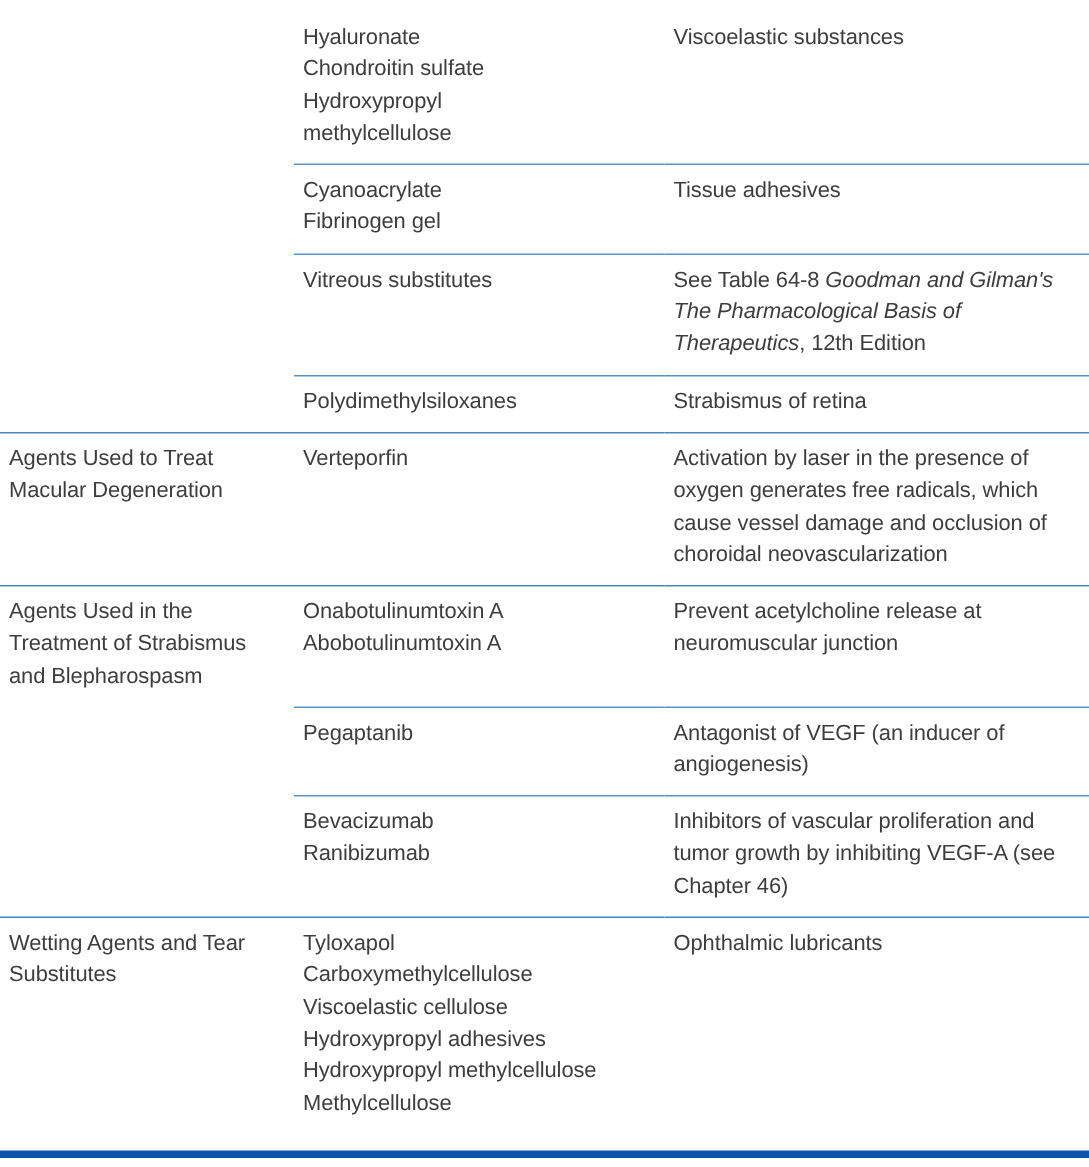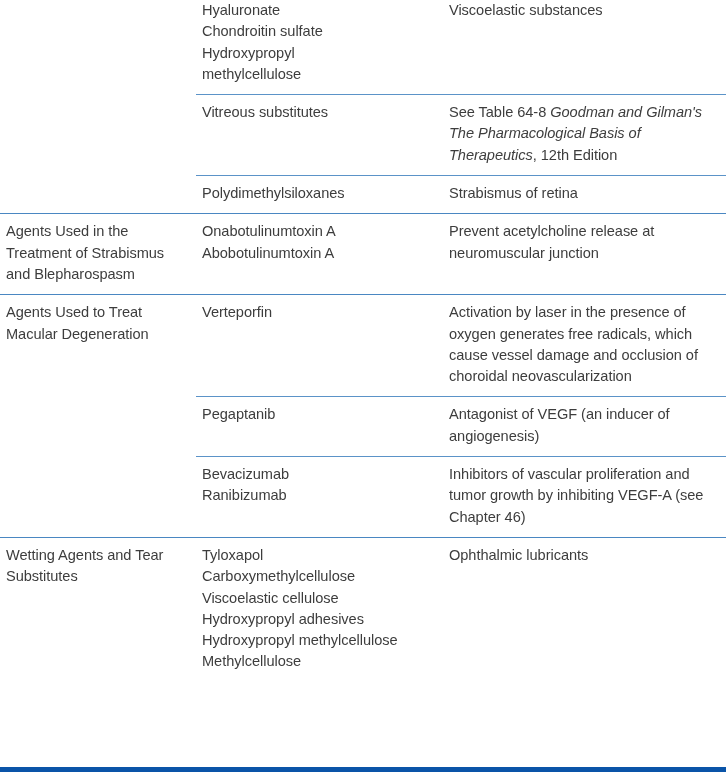--- a/index.html
+++ b/index.html
@@ -52,21 +52,21 @@
   tr.rule-partial > td.cell-effect {
     border-top: 1.6px solid #5b93c8;
   }
   tr.rule-full > td {
     border-top: 1.6px solid #4a87c2;
   }
   tr.rule-none > td { border-top: 0; }
 
   
   tr.first-row > td {
-    padding-top: 0;
+    padding-top: 15px;
     border-top: 0;
   }
 
   .agent-lines span,
   .category-lines span {
     display: block;
   }
 
   em.title-italic {
     font-style: italic;
@@ -102,64 +102,74 @@
               <span>Hydroxypropyl</span>
               <span>methylcellulose</span>
             </div>
           </td>
           <td class="cell-effect"><span>Viscoelastic substances</span></td>
         </tr>
         <tr class="rule-partial">
           <td class="cell-category"></td>
           <td class="cell-agent">
             <div class="agent-lines">
+              <span>Cyanoacrylate</span>
+              <span>Fibrinogen gel</span>
+            </div>
+          </td>
+          <td class="cell-effect"><span>Tissue adhesives</span></td>
+        </tr>
+        <tr class="rule-partial">
+          <td class="cell-category"></td>
+          <td class="cell-agent">
+            <div class="agent-lines">
               <span>Vitreous substitutes</span>
             </div>
           </td>
           <td class="cell-effect"><span>See Table 64-8 </span><em class="title-italic">Goodman and Gilman's The Pharmacological Basis of Therapeutics</em><span>, 12th Edition</span></td>
         </tr>
         <tr class="rule-partial">
           <td class="cell-category"></td>
           <td class="cell-agent">
             <div class="agent-lines">
               <span>Polydimethylsiloxanes</span>
             </div>
           </td>
           <td class="cell-effect"><span>Strabismus of retina</span></td>
+        </tr>
+        <tr class="rule-full">
+          <td class="cell-category">
+            <div class="category-lines">
+              <span>Agents Used to Treat</span>
+              <span>Macular Degeneration</span>
+            </div>
+          </td>
+          <td class="cell-agent">
+            <div class="agent-lines">
+              <span>Verteporfin</span>
+            </div>
+          </td>
+          <td class="cell-effect"><span>Activation by laser in the presence of oxygen generates free radicals, which cause vessel damage and occlusion of choroidal neovascularization</span></td>
         </tr>
         <tr class="rule-full">
           <td class="cell-category">
             <div class="category-lines">
               <span>Agents Used in the</span>
               <span>Treatment of Strabismus</span>
               <span>and Blepharospasm</span>
             </div>
           </td>
           <td class="cell-agent">
             <div class="agent-lines">
               <span>Onabotulinumtoxin A</span>
               <span>Abobotulinumtoxin A</span>
             </div>
           </td>
           <td class="cell-effect"><span>Prevent acetylcholine release at neuromuscular junction</span></td>
         </tr>
-        <tr class="rule-full">
-          <td class="cell-category">
-            <div class="category-lines">
-              <span>Agents Used to Treat</span>
-              <span>Macular Degeneration</span>
-            </div>
-          </td>
-          <td class="cell-agent">
-            <div class="agent-lines">
-              <span>Verteporfin</span>
-            </div>
-          </td>
-          <td class="cell-effect"><span>Activation by laser in the presence of oxygen generates free radicals, which cause vessel damage and occlusion of choroidal neovascularization</span></td>
-        </tr>
         <tr class="rule-partial">
           <td class="cell-category"></td>
           <td class="cell-agent">
             <div class="agent-lines">
               <span>Pegaptanib</span>
             </div>
           </td>
           <td class="cell-effect"><span>Antagonist of VEGF (an inducer of angiogenesis)</span></td>
         </tr>
         <tr class="rule-partial">

